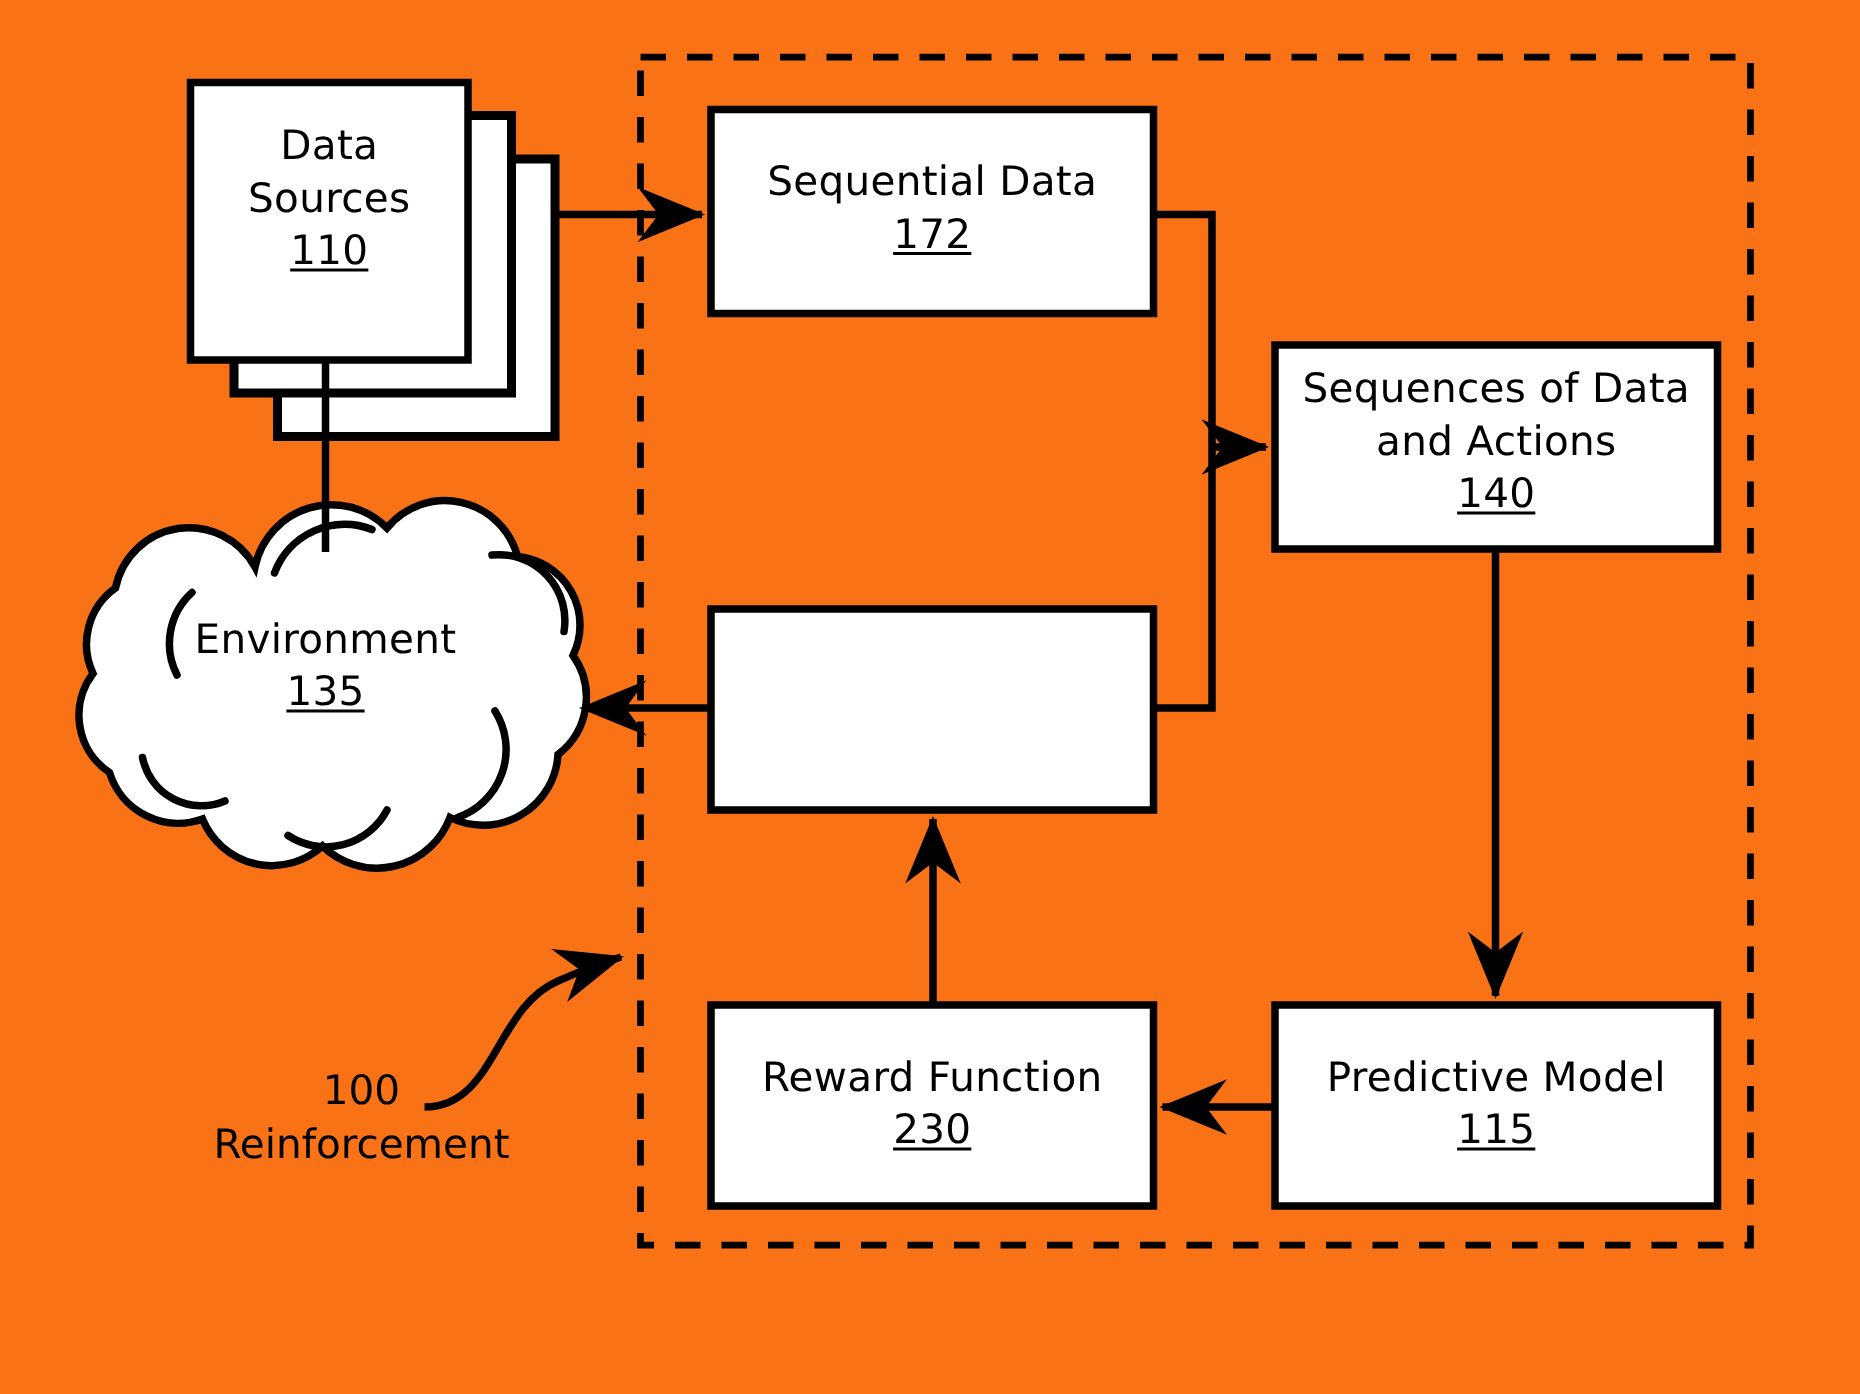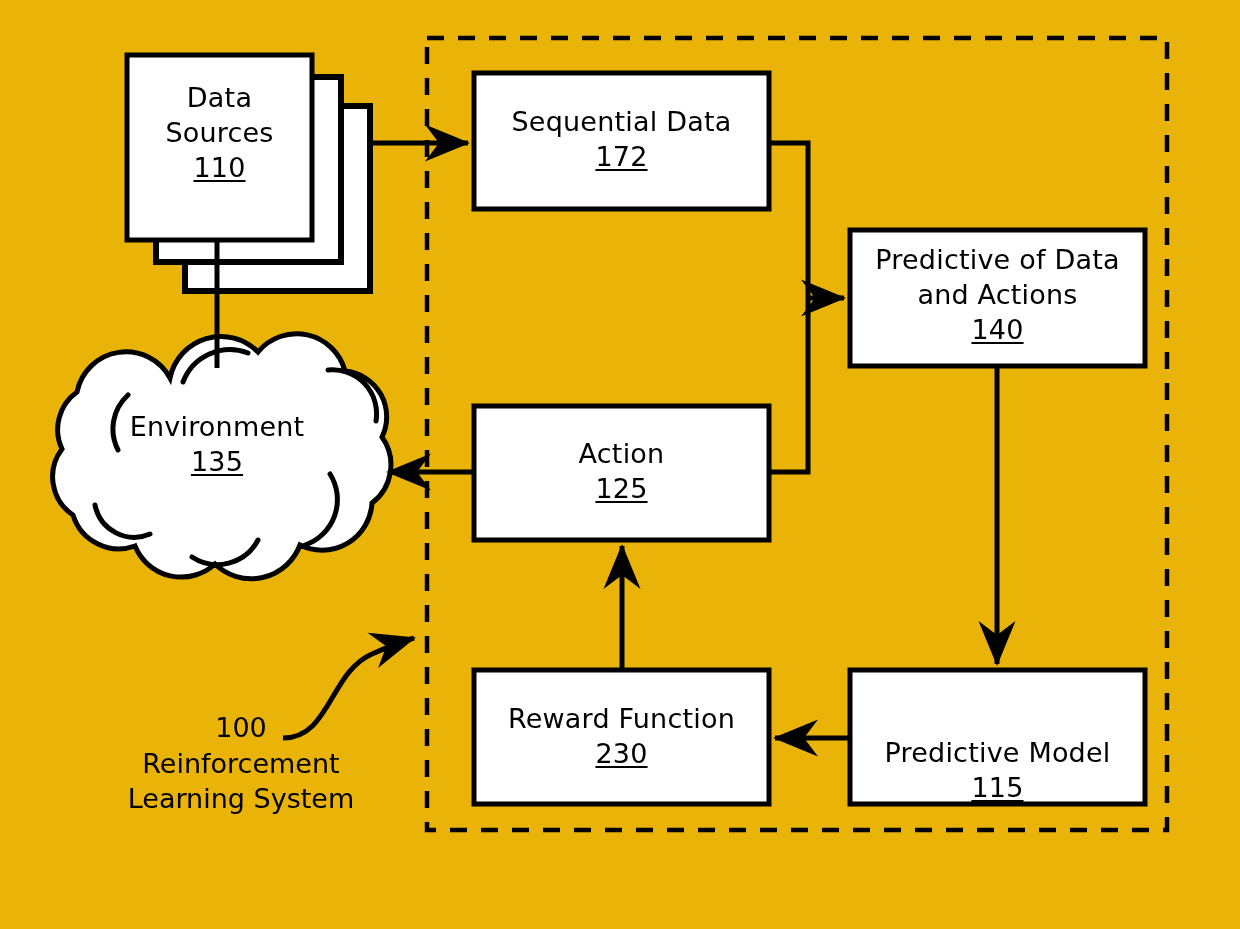--- a/index.html
+++ b/index.html
@@ -7,21 +7,21 @@
     padding: 0;
     background: #ffffff;
   }
   body {
     font-family: "DejaVu Sans", "Liberation Sans", sans-serif;
   }
   #figure {
     position: relative;
     width: 1240px;
     height: 929px;
-    background: #eab308;
+    background: #f97316;
     overflow: hidden;
   }
   #figure svg.layer {
     position: absolute;
     left: 0;
     top: 0;
     width: 1240px;
     height: 929px;
   }
   .node-label {
@@ -123,44 +123,39 @@
     <span class="ttl">Sources</span>
     <span class="ref">110</span>
   </div>
 
   <div class="node-label" style="left:474px; top:104px; width:295px;">
     <span class="ttl">Sequential Data</span>
     <span class="ref">172</span>
   </div>
 
   <div class="node-label" style="left:850px; top:242px; width:295px;">
-    <span class="ttl">Predictive of Data</span>
+    <span class="ttl">Sequences of Data</span>
     <span class="ttl">and Actions</span>
     <span class="ref">140</span>
   </div>
 
-  <div class="node-label" style="left:474px; top:436px; width:295px;">
-    <span class="ttl">Action</span>
-    <span class="ref">125</span>
-  </div>
 
   <div class="node-label" style="left:97px; top:409px; width:240px;">
     <span class="ttl">Environment</span>
     <span class="ref">135</span>
   </div>
 
   <div class="node-label" style="left:474px; top:701px; width:295px;text-align:center;">
     <span class="ttl">Reward Function</span>
     <span class="ref">230</span>
   </div>
 
-  <div class="node-label" style="left:850px; top:735px; width:295px;">
+  <div class="node-label" style="left:850px; top:701px; width:295px;">
     <span class="ttl">Predictive Model</span>
     <span class="ref">115</span>
   </div>
 
   <div class="caption" style="left:96px; top:710px; width:290px;">
     <span class="num">100</span>
     <span class="line">Reinforcement</span>
-    <span class="line">Learning System</span>
   </div>
 
 </div>
 
 </body></html>

